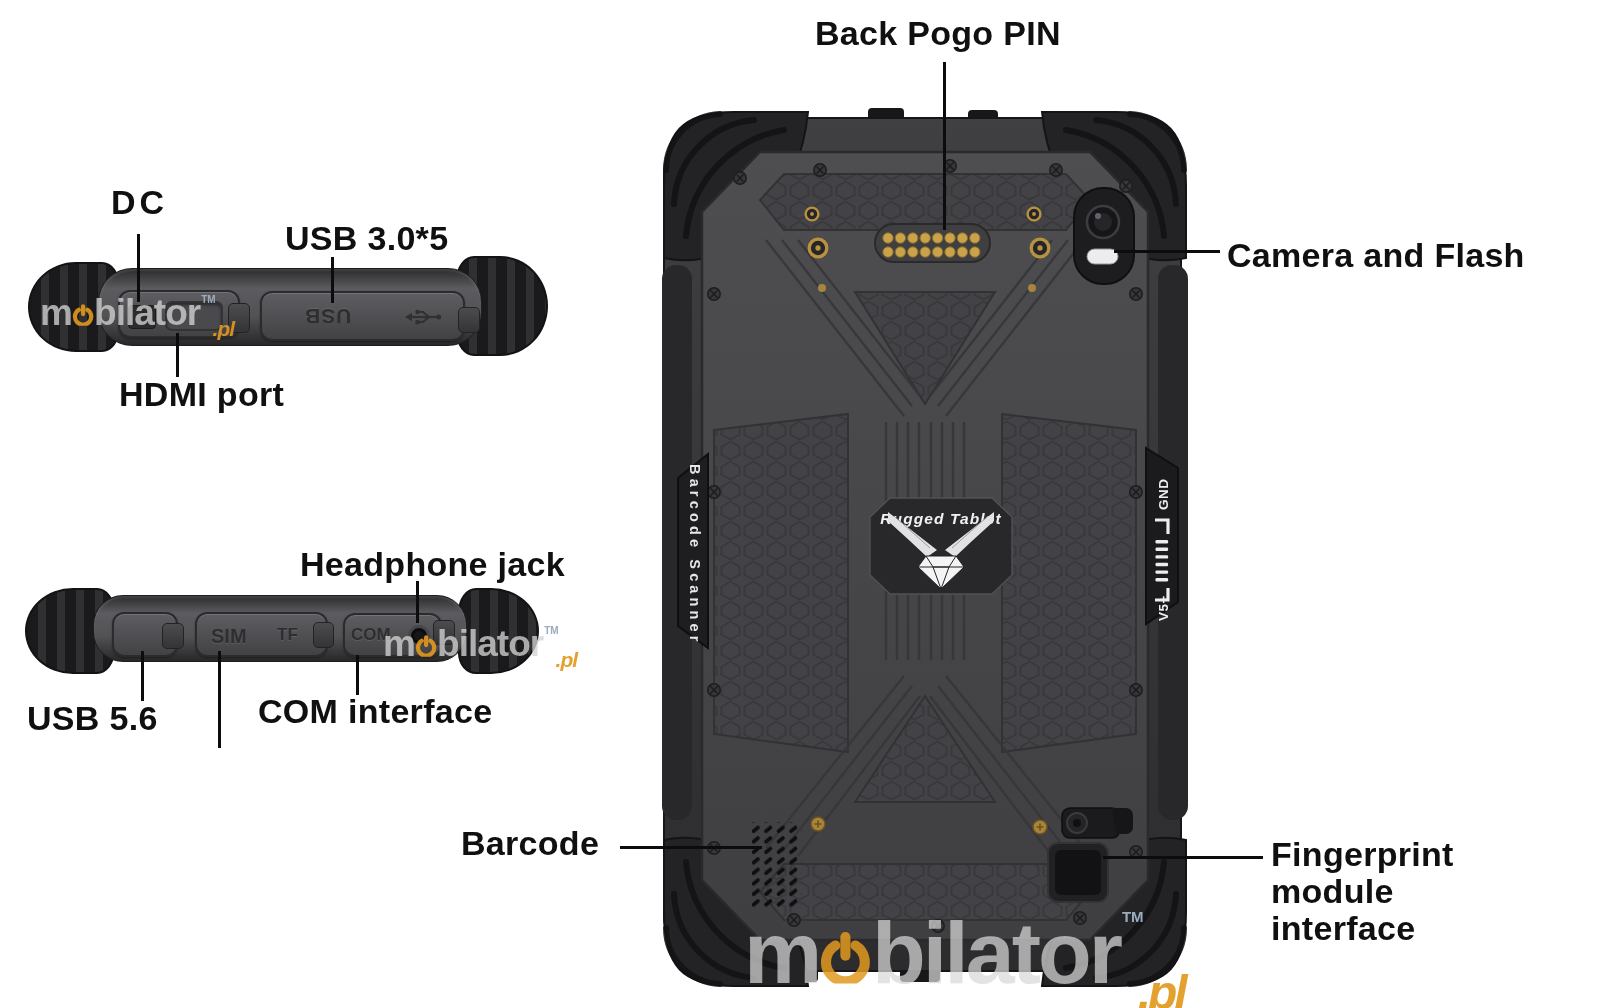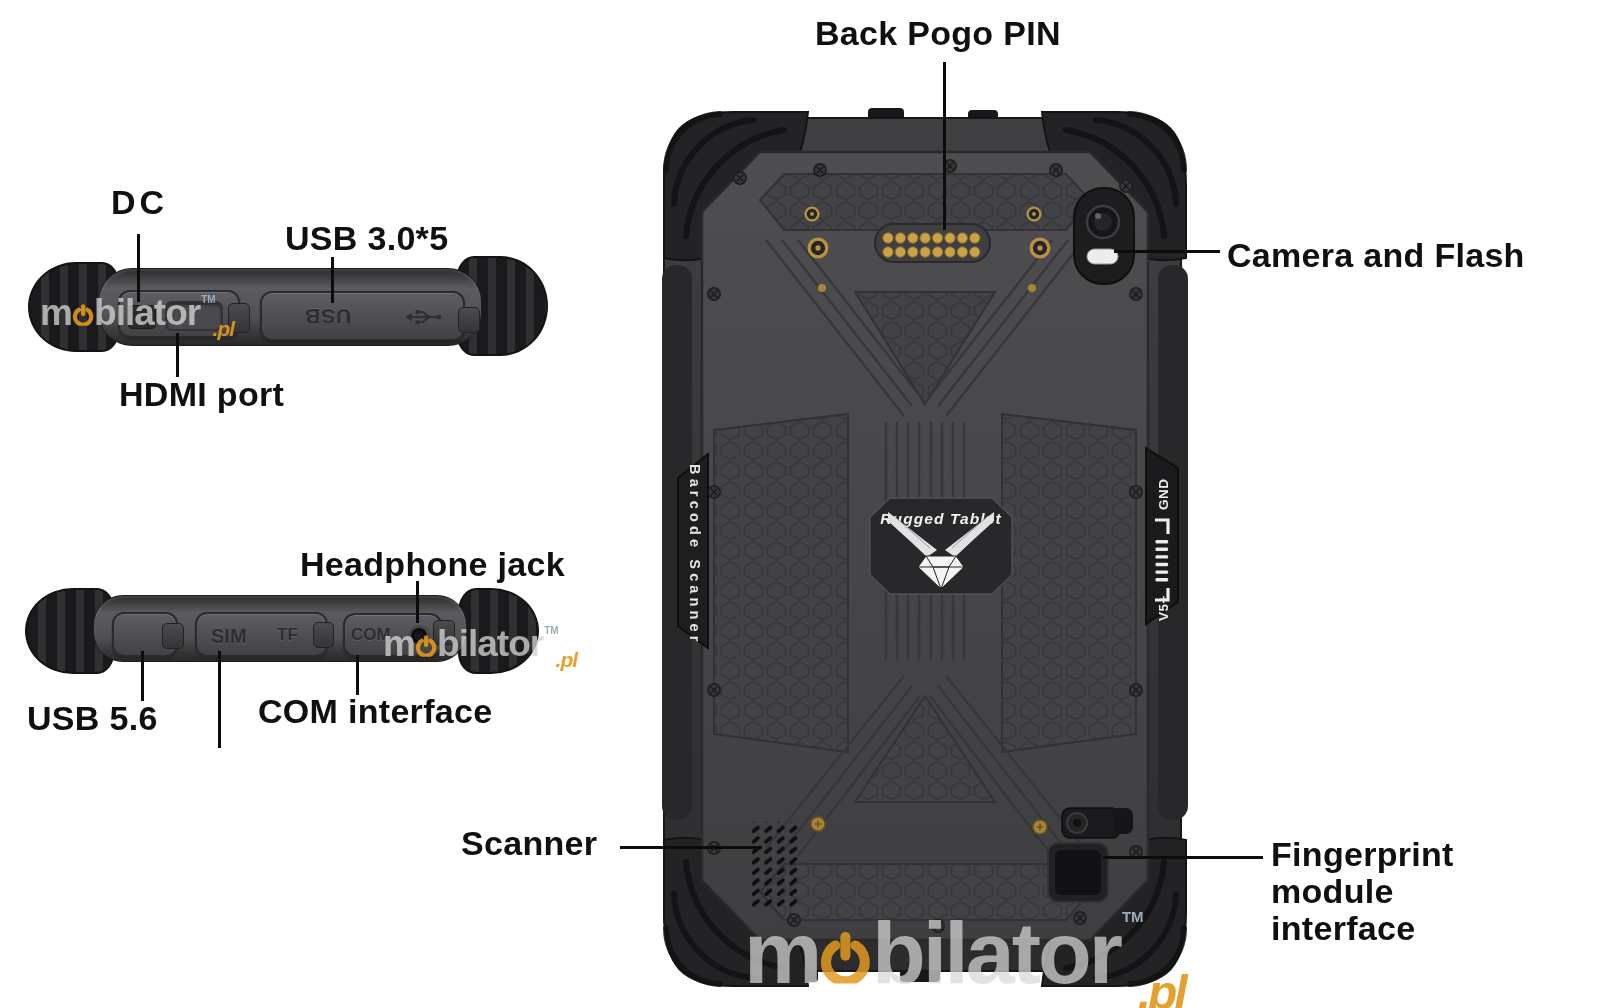--- a/index.html
+++ b/index.html
@@ -368,20 +368,20 @@
   <div class="line" style="left:1103px;top:856px;width:160px;height:3px;"></div>
 
   <div class="lbl" style="left:815px;top:14px;">Back Pogo PIN</div>
   <div class="lbl" style="left:1227px;top:236px;">Camera and Flash</div>
   <div class="lbl" style="left:111px;top:183px;letter-spacing:4px;">DC</div>
   <div class="lbl" style="left:285px;top:219px;">USB 3.0*5</div>
   <div class="lbl" style="left:119px;top:375px;">HDMI port</div>
   <div class="lbl" style="left:256px;top:545px;margin-left:44px;">Headphone jack</div>
   <div class="lbl" style="left:27px;top:699px;">USB 5.6</div>
   <div class="lbl" style="left:258px;top:692px;">COM interface</div>
-  <div class="lbl" style="left:461px;top:824px;">Scanner</div>
+  <div class="lbl" style="left:461px;top:824px;">Barcode</div>
   <div class="lbl lbl-multi" style="left:1271px;top:836px;">
     <div>Fingerprint</div>
     <div>module</div>
     <div>interface</div>
   </div>
 
 </div>
 
 </body></html>

